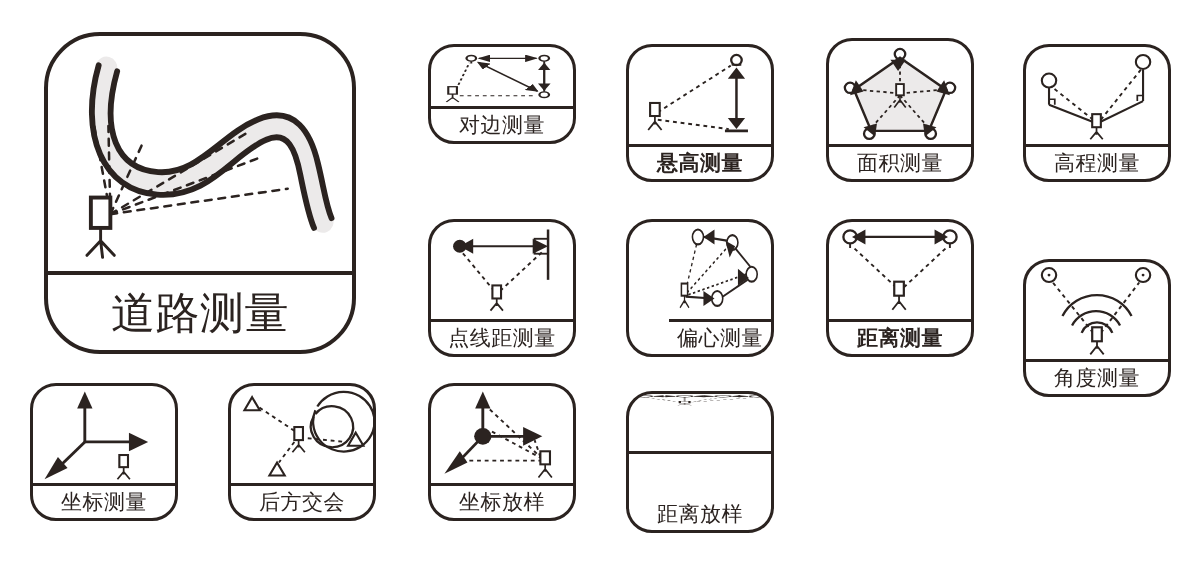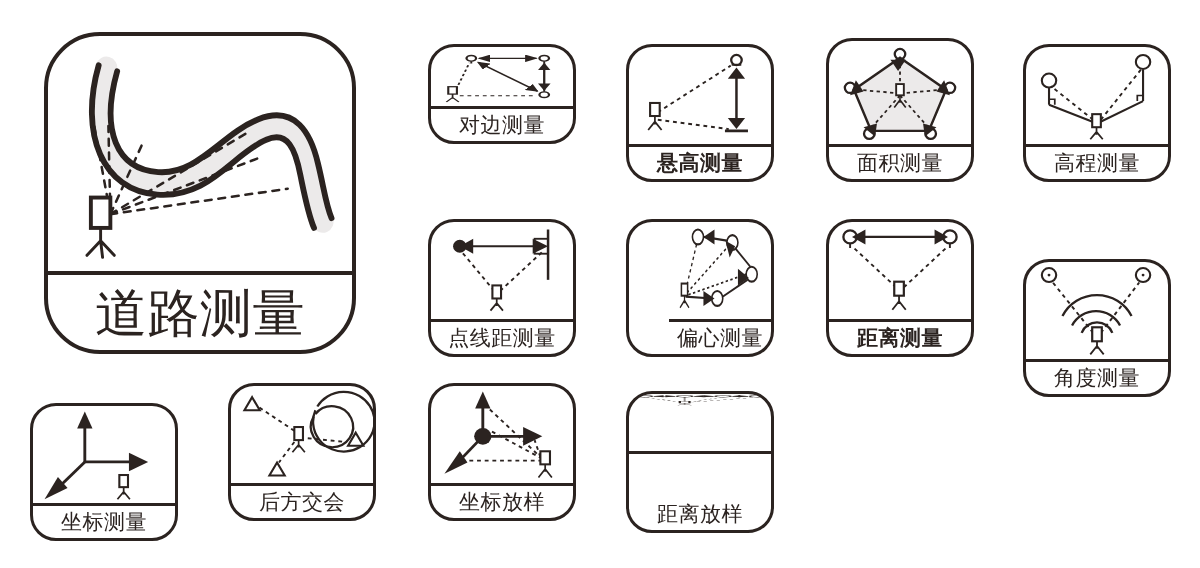--- a/index.html
+++ b/index.html
@@ -54,21 +54,21 @@
     letter-spacing: 0.5px;
     white-space: nowrap;
   }
   .tile.small .label {
     height: 32px;
     font-size: 21px;
     line-height: 1;
   }
   .tile.big .label {
     height: 75px;
-    font-size: 52px;
+    font-size: 44px;
     line-height: 1;
   }
 </style>
 </head>
 <body>
 
 <div id="stage">
 
   <div class="tile big" style="left:44px; top:32px; width:312px; height:322px;">
     <div class="art">
@@ -341,21 +341,21 @@
 
           <rect x="69" y="70" width="10" height="15" fill="#ffffff" stroke-width="2.3"></rect>
           <path d="M74 85 L74 93 M74 90 L67 99 M74 90 L81 99" stroke-width="1.9"></path>
         </g>
       </svg>
     </div>
     <div class="divider"></div>
     <div class="label">角度测量</div>
   </div>
 
-  <div class="tile small" style="left:30px; top:383px; width:148px; height:138px;margin-top:20px;">
+  <div class="tile small" style="left:30px; top:383px; width:148px; height:138px;">
     <div class="art">
       <svg viewBox="0 0 148 104" preserveAspectRatio="none">
         <g stroke="#2b2320" fill="none" stroke-width="3">
 
           <path d="M54 60 L54 14"></path>
           <path d="M46 24 L54 6 L62 24 z" fill="#2b2320" stroke="none"></path>
 
           <path d="M54 60 L112 60"></path>
           <path d="M100 50 L120 60 L100 70 z" fill="#2b2320" stroke="none"></path>
 

